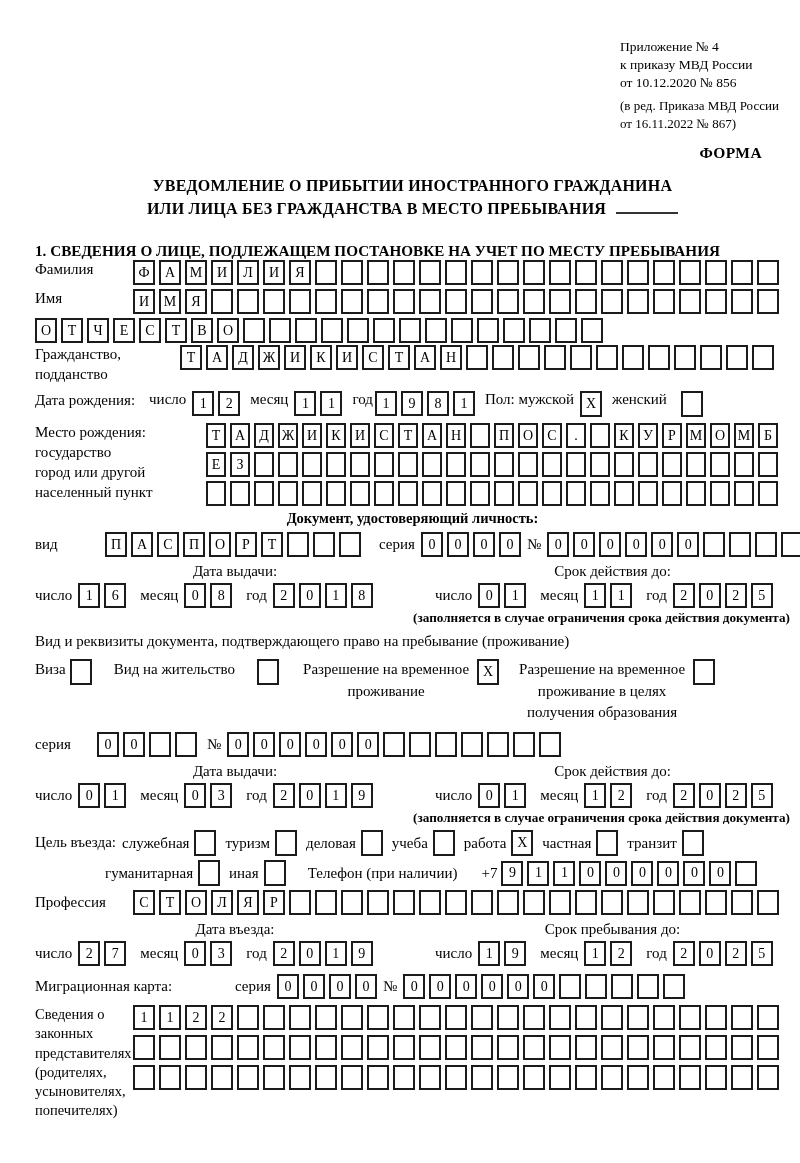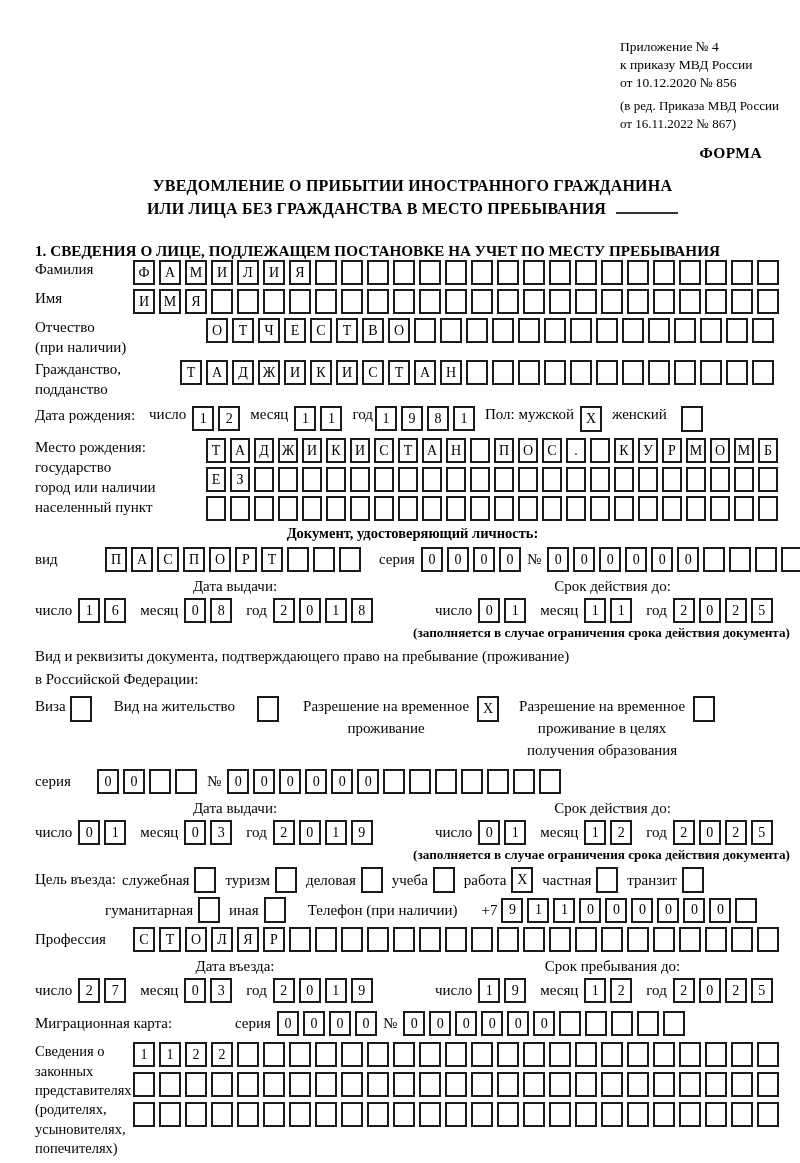--- a/index.html
+++ b/index.html
@@ -126,24 +126,20 @@
         <span class="cbox"></span>
         <span class="cbox"></span>
         <span class="cbox"></span>
         <span class="cbox"></span>
         <span class="cbox"></span>
         <span class="cbox"></span>
       </span>
   </div>
 
   <div class="row" style="margin-bottom:2px;">
-    <span class="lbl w171">
-      <div>Отчество</div>
-      <div>(при наличии)</div>
-    </span>
     <span class="boxes">
         <span class="cbox">О</span>
         <span class="cbox">Т</span>
         <span class="cbox">Ч</span>
         <span class="cbox">Е</span>
         <span class="cbox">С</span>
         <span class="cbox">Т</span>
         <span class="cbox">В</span>
         <span class="cbox">О</span>
         <span class="cbox"></span>
@@ -217,21 +213,21 @@
     <span class="inline-lbl" style="margin-left:6px;">Пол: мужской</span>
     <span class="cbox chk">X</span>
     <span class="inline-lbl" style="margin-left:10px;">женский</span>
     <span class="cbox chk" style="margin-left:8px;"></span>
   </div>
 
   <div class="row sm" style="margin-bottom:2px;">
     <span class="lbl w171">
       <div>Место рождения:</div>
       <div>государство</div>
-      <div>город или наличии</div>
+      <div>город или другой</div>
       <div>населенный пункт</div>
     </span>
     <span class="stack">
       <span class="boxes">
           <span class="cbox">Т</span>
           <span class="cbox">А</span>
           <span class="cbox">Д</span>
           <span class="cbox">Ж</span>
           <span class="cbox">И</span>
           <span class="cbox">К</span>
@@ -390,21 +386,20 @@
             <span class="cbox">2</span>
             <span class="cbox">5</span>
           </span>
       </div>
     </div>
   </div>
   <div class="note">(заполняется в случае ограничения срока действия документа)</div>
 
   <div class="intro">
     <div>Вид и реквизиты документа, подтверждающего право на пребывание (проживание)</div>
-    <div>в Российской Федерации:</div>
   </div>
 
   <div class="permits">
     <div class="permit">
       <span class="permit-label">Виза</span>
       <span class="cbox chk" style="margin-left:4px;"></span>
     </div>
     <div class="permit" style="margin-left:22px;">
       <span class="permit-label">Вид на жительство</span>
       <span class="cbox chk" style="margin-left:22px;"></span>

